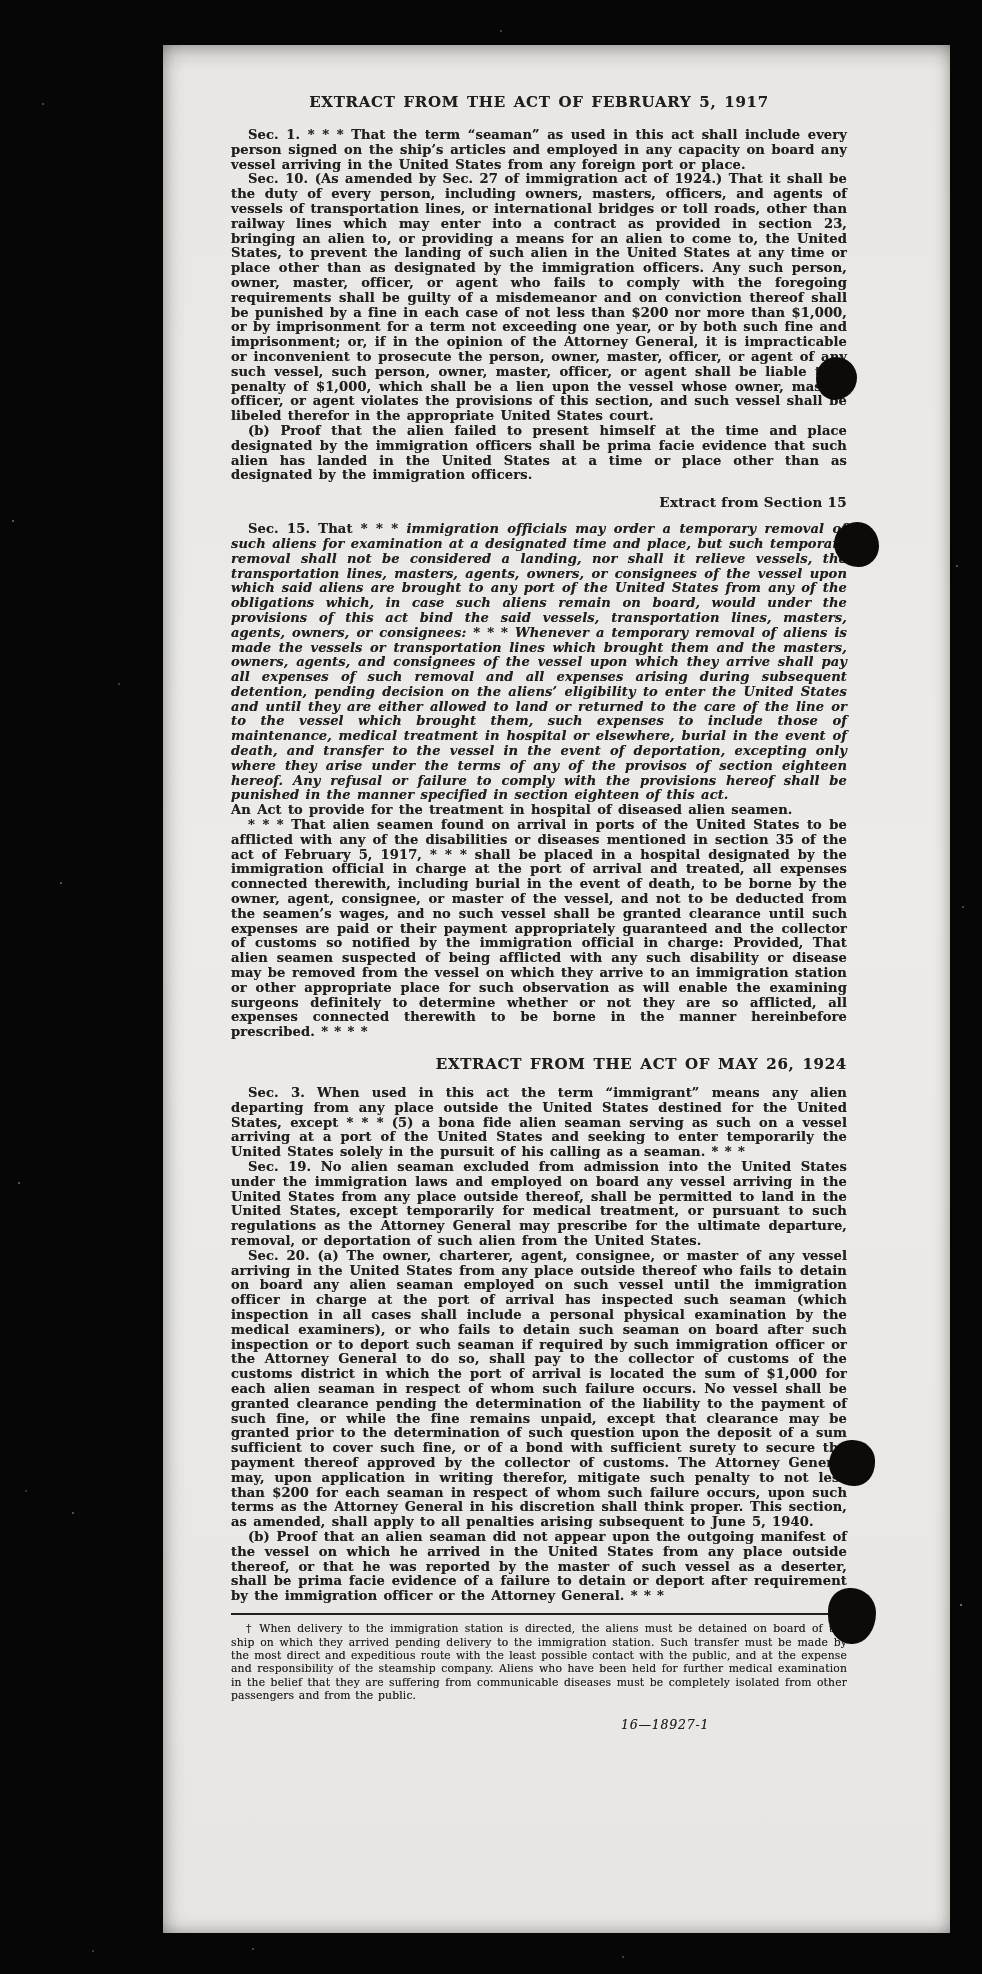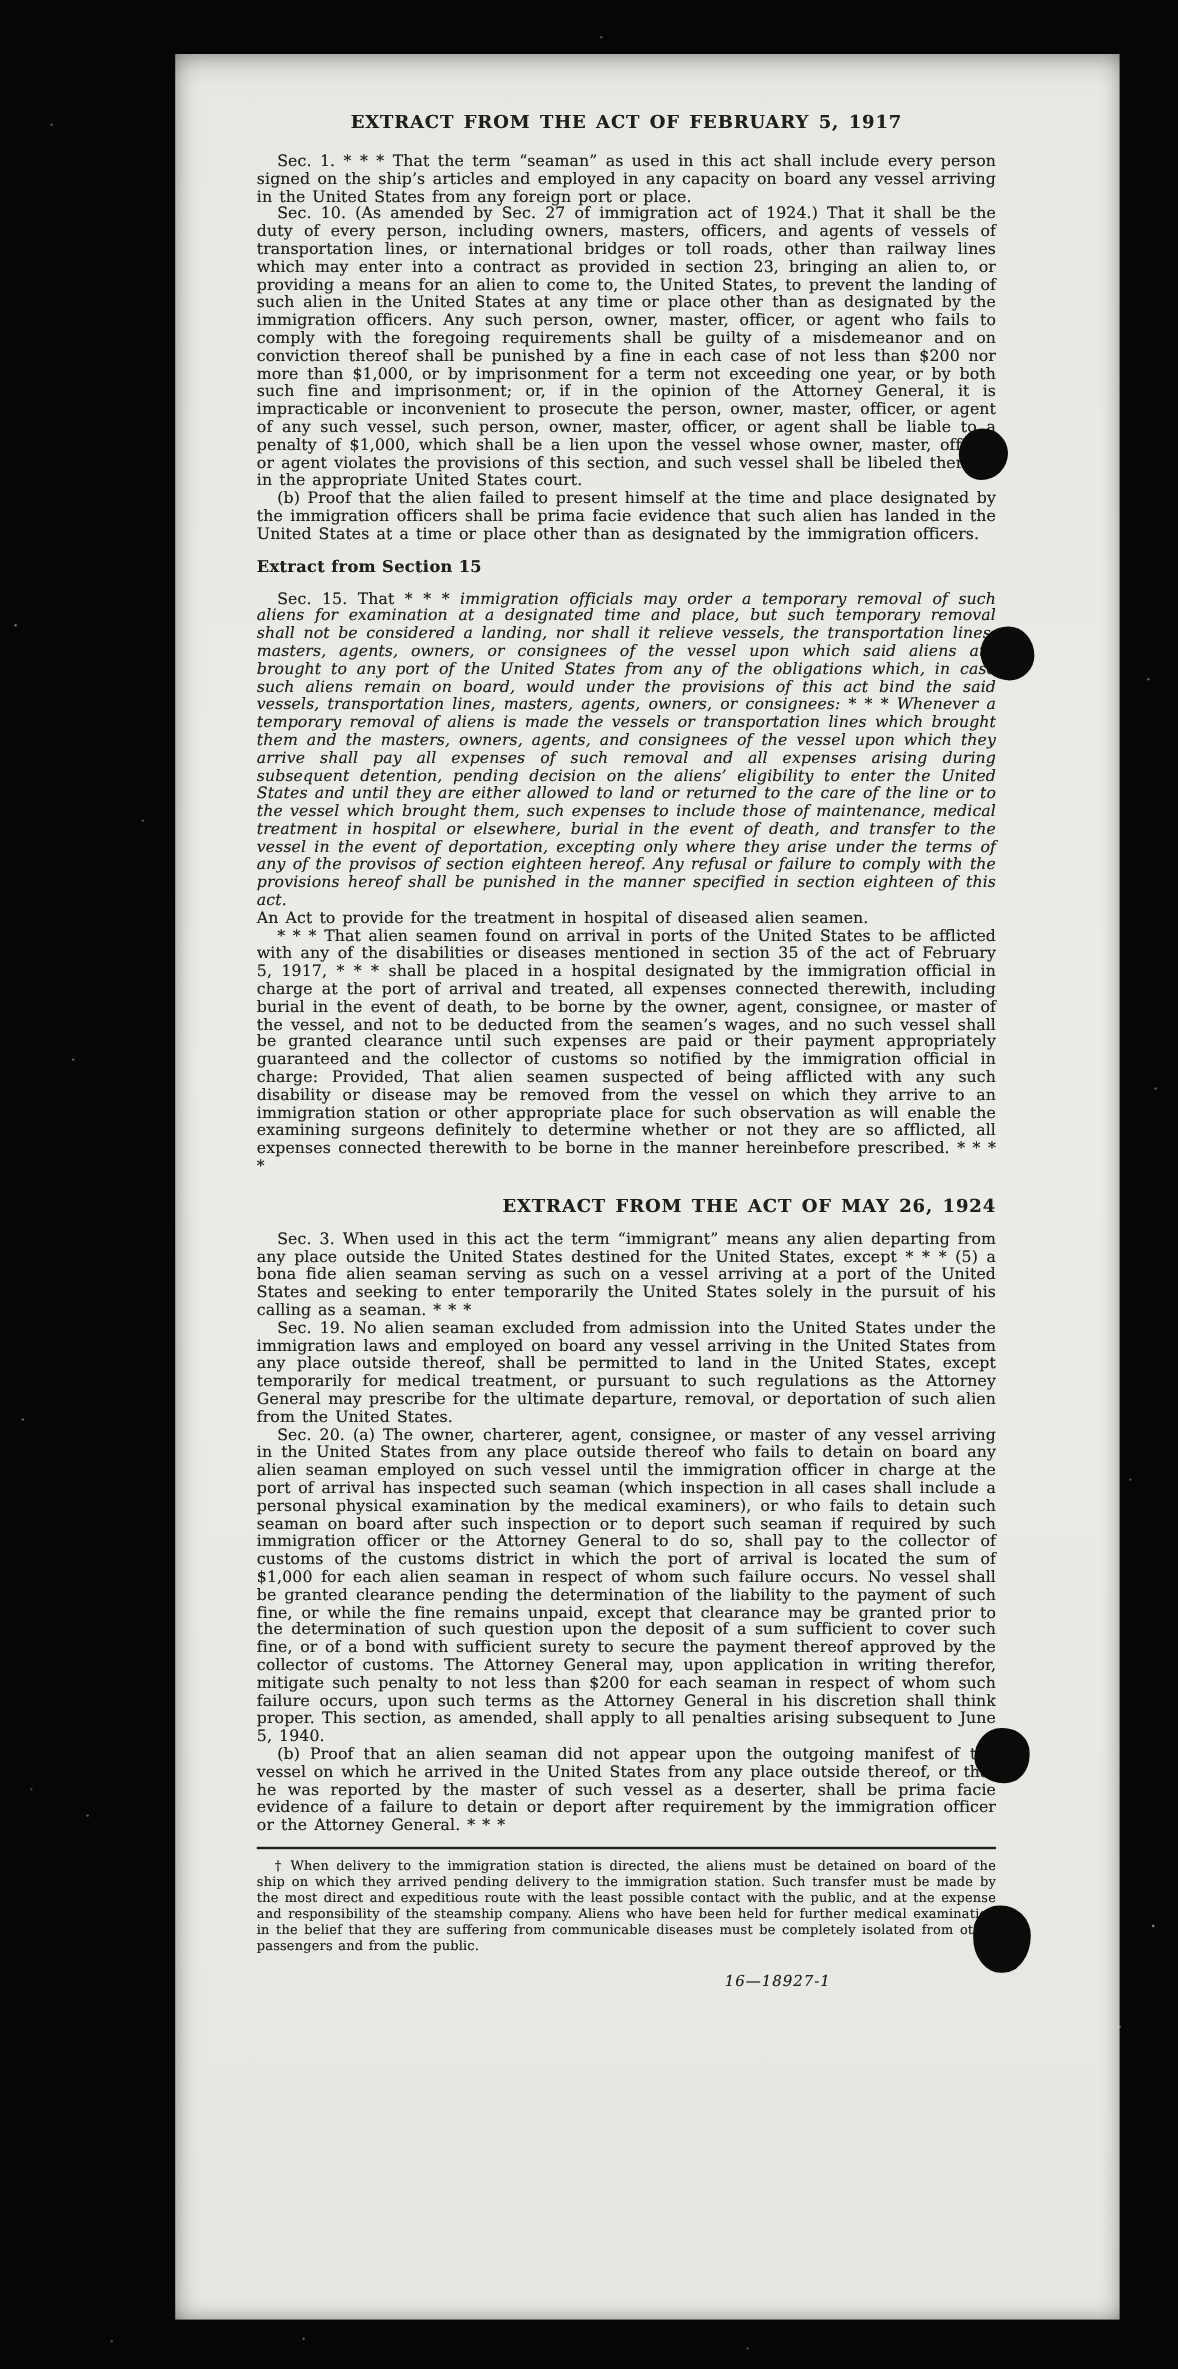--- a/index.html
+++ b/index.html
@@ -29,21 +29,21 @@
       941px 1232px 0 0 rgba(255,255,255,.30),
        72px 1512px 0 0 rgba(255,255,255,.38),
       960px 1604px 0 0 rgba(255,255,255,.55),
       932px 1688px 0 0 rgba(255,255,255,.50),
        25px 1490px 0 0 rgba(255,255,255,.25),
       252px 1948px 0 0 rgba(255,255,255,.35),
       622px 1956px 0 0 rgba(255,255,255,.30),
        92px 1950px 0 0 rgba(255,255,255,.28);
   }
   .paper {
-    position: absolute; left: 146px; top: 45px;
+    position: absolute; left: 163px; top: 45px;
     width: 787px; height: 1888px;
     background: linear-gradient(180deg, #dfddd9 0px, #e9e7e3 26px, #edebe7 45%, #e8e6e2 100%);
     box-shadow:
       inset 10px 0 22px -10px rgba(0,0,0,.30),
       inset -8px 0 18px -8px rgba(0,0,0,.22),
       inset 0 12px 24px -12px rgba(0,0,0,.30),
       inset 0 -10px 20px -10px rgba(0,0,0,.22);
     color: #201f1d;
   }
   .content {
@@ -51,27 +51,27 @@
     text-shadow: 0 0 0.5px rgba(25,25,25,.55);
   }
   .act-title {
     font-size: 15px; line-height: 17px; font-weight: bold;
     letter-spacing: 0.7px; word-spacing: 2px;
     text-align: center; margin: 0 0 17px 0;
   }
   .act-title.mid20 { margin: 15px 0 12px 0; }
   .act-title.mid24 { margin: 16px 0 13px 0; text-align: right; }
   .sub-title {
-    font-size: 13.5px; font-weight: bold; text-align: left;
+    font-size: 13.5px; font-weight: bold; text-align: right;
     margin: 11px 0 12px 0; letter-spacing: 0.3px;
   }
   .para {
     font-size: 13.1px; line-height: 14.8px; margin: 0;
     text-align: justify; text-indent: 17px;
-    letter-spacing: 0.1px; word-spacing: 1.6px;
+    letter-spacing: 0.1px; word-spacing: 1.6px; font-weight: bold;
   }
   .para.flush { text-indent: 0; }
   .sec15 .ital { font-style: italic; }
   .rule {
     margin-top: 9px; height: 2.5px; width: 100%;
     background: #201f1d;
   }
   .footnote {
     margin: 7px 0 0 0; font-size: 10.8px; line-height: 13.3px;
     text-align: justify; text-indent: 15px;

